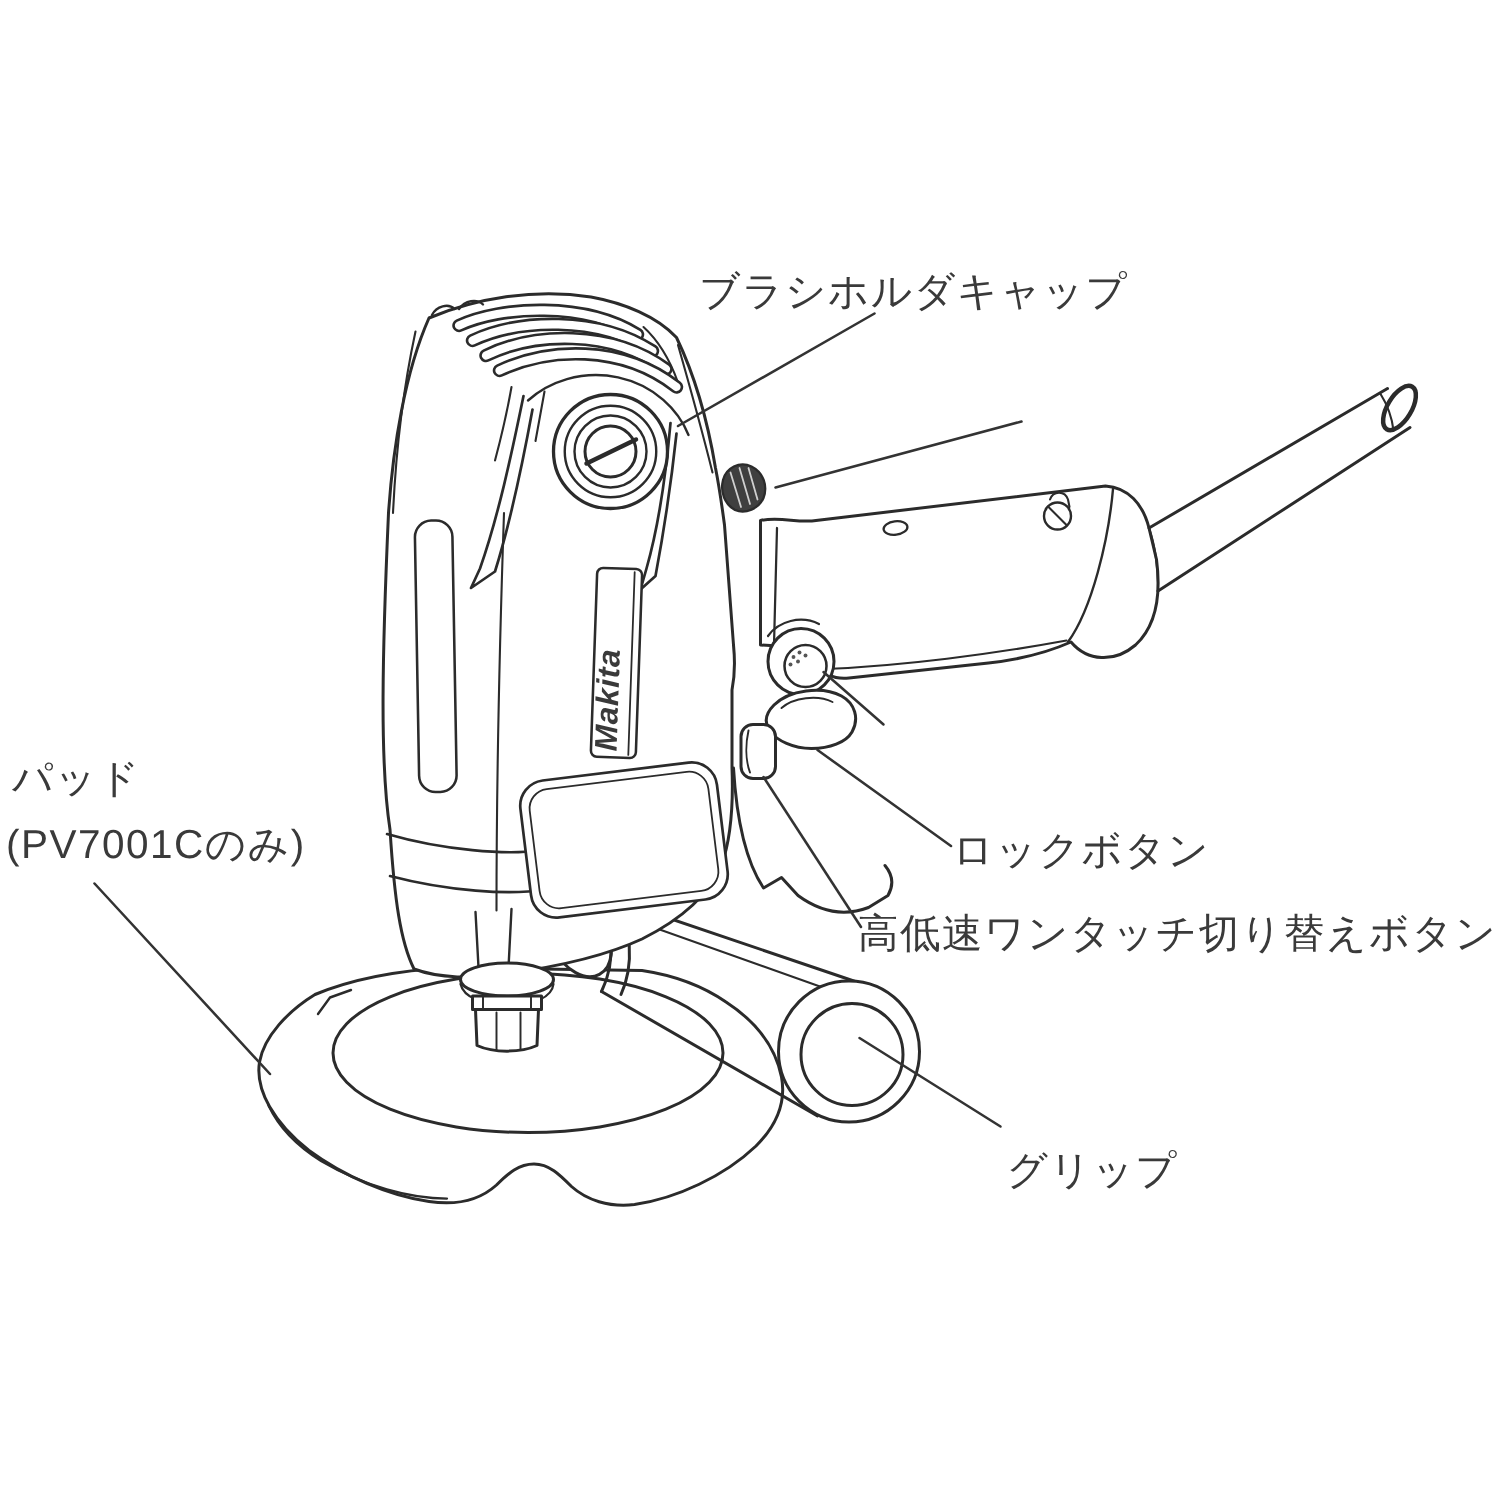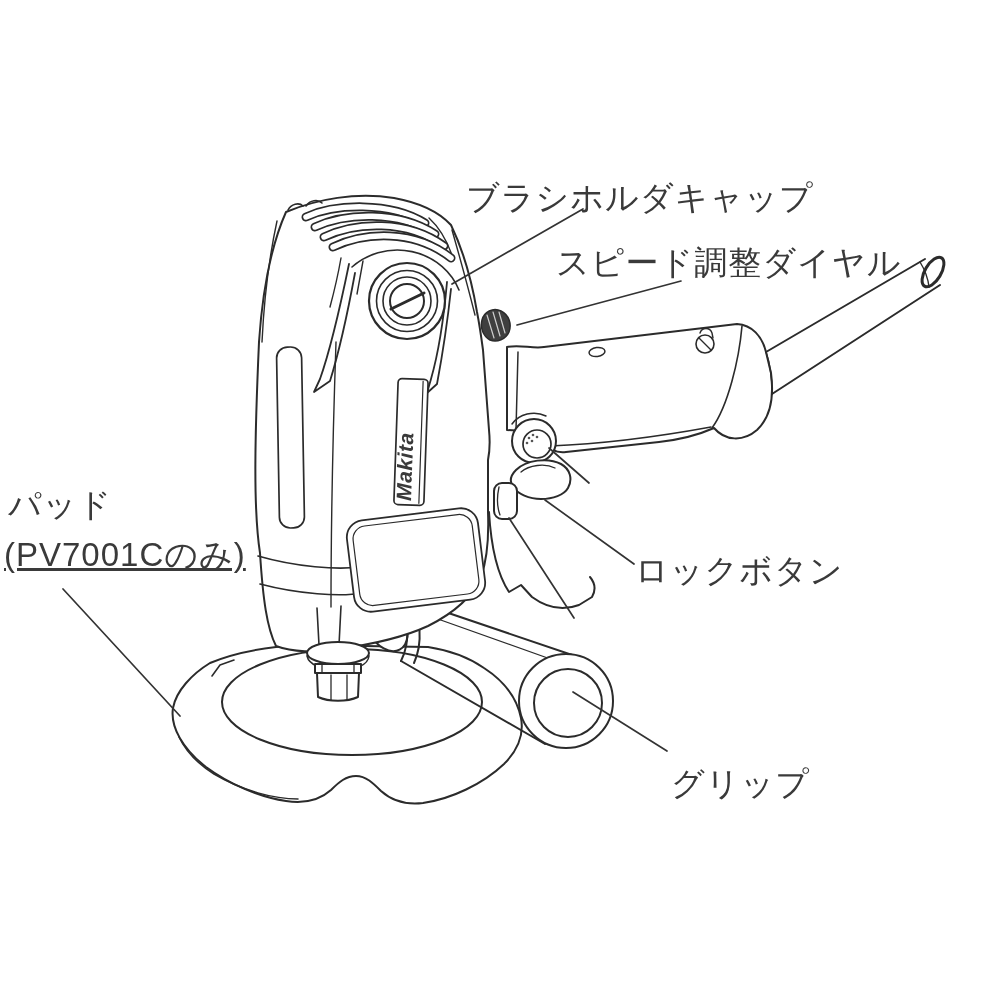--- a/index.html
+++ b/index.html
@@ -2,24 +2,24 @@
 <html><head>
 <meta charset="utf-8">
 <style>
   html,body{margin:0;padding:0;background:#fff;}
   .stage{
     position:relative;width:1000px;height:1000px;background:#fff;overflow:hidden;
     font-family:"Liberation Sans","DejaVu Sans",sans-serif;
   }
   .stage svg{position:absolute;left:0;top:0;}
   .lbl{
-    position:absolute;color:#3a3a3a;font-size:33px;line-height:1.1;
+    position:absolute;color:#3a3a3a;font-size:27px;line-height:1.1;
     white-space:nowrap;letter-spacing:1px;
   }
-  .lbl .line2{display:block;margin-top:14px;margin-left:-4px;text-decoration:underline;}
+  .lbl .line2{display:block;margin-top:14px;margin-left:-4px;}
 </style>
 </head>
 <body>
 
 <div class="stage">
 
   <svg width="1000" height="1000" viewBox="0 0 1000 1000">
     <g stroke="#2b2b2b" fill="none" stroke-width="2" stroke-linecap="round" stroke-linejoin="round">
 
       <g>
@@ -170,26 +170,26 @@
         <path d="M 634 564 L 545 500"></path>
         <path d="M 574 618 L 509 518"></path>
         <path d="M 667 751 L 573 692"></path>
         <path d="M 63 589 L 180 716"></path>
       </g>
     </g>
   </svg>
 
   <div class="lbl" style="left:466px;top:180px">ブラシホルダキャップ</div>
 
-  <div class="lbl" style="left:556px;top:245px">スピード調整ダイヤル</div>
 
 
   <div class="lbl" style="left:635px;top:553px">ロックボタン</div>
 
+  <div class="lbl" style="left:572px;top:608px">高低速ワンタッチ切り替えボタン</div>
 
   <div class="lbl" style="left:671px;top:766px">グリップ</div>
 
-  <div class="lbl" style="left:8px;top:487px">
+  <div class="lbl" style="left:8px;top:505px">
     <span>パッド</span>
     <span class="line2">(PV7001Cのみ)</span>
   </div>
 
 </div>
 
 </body></html>

